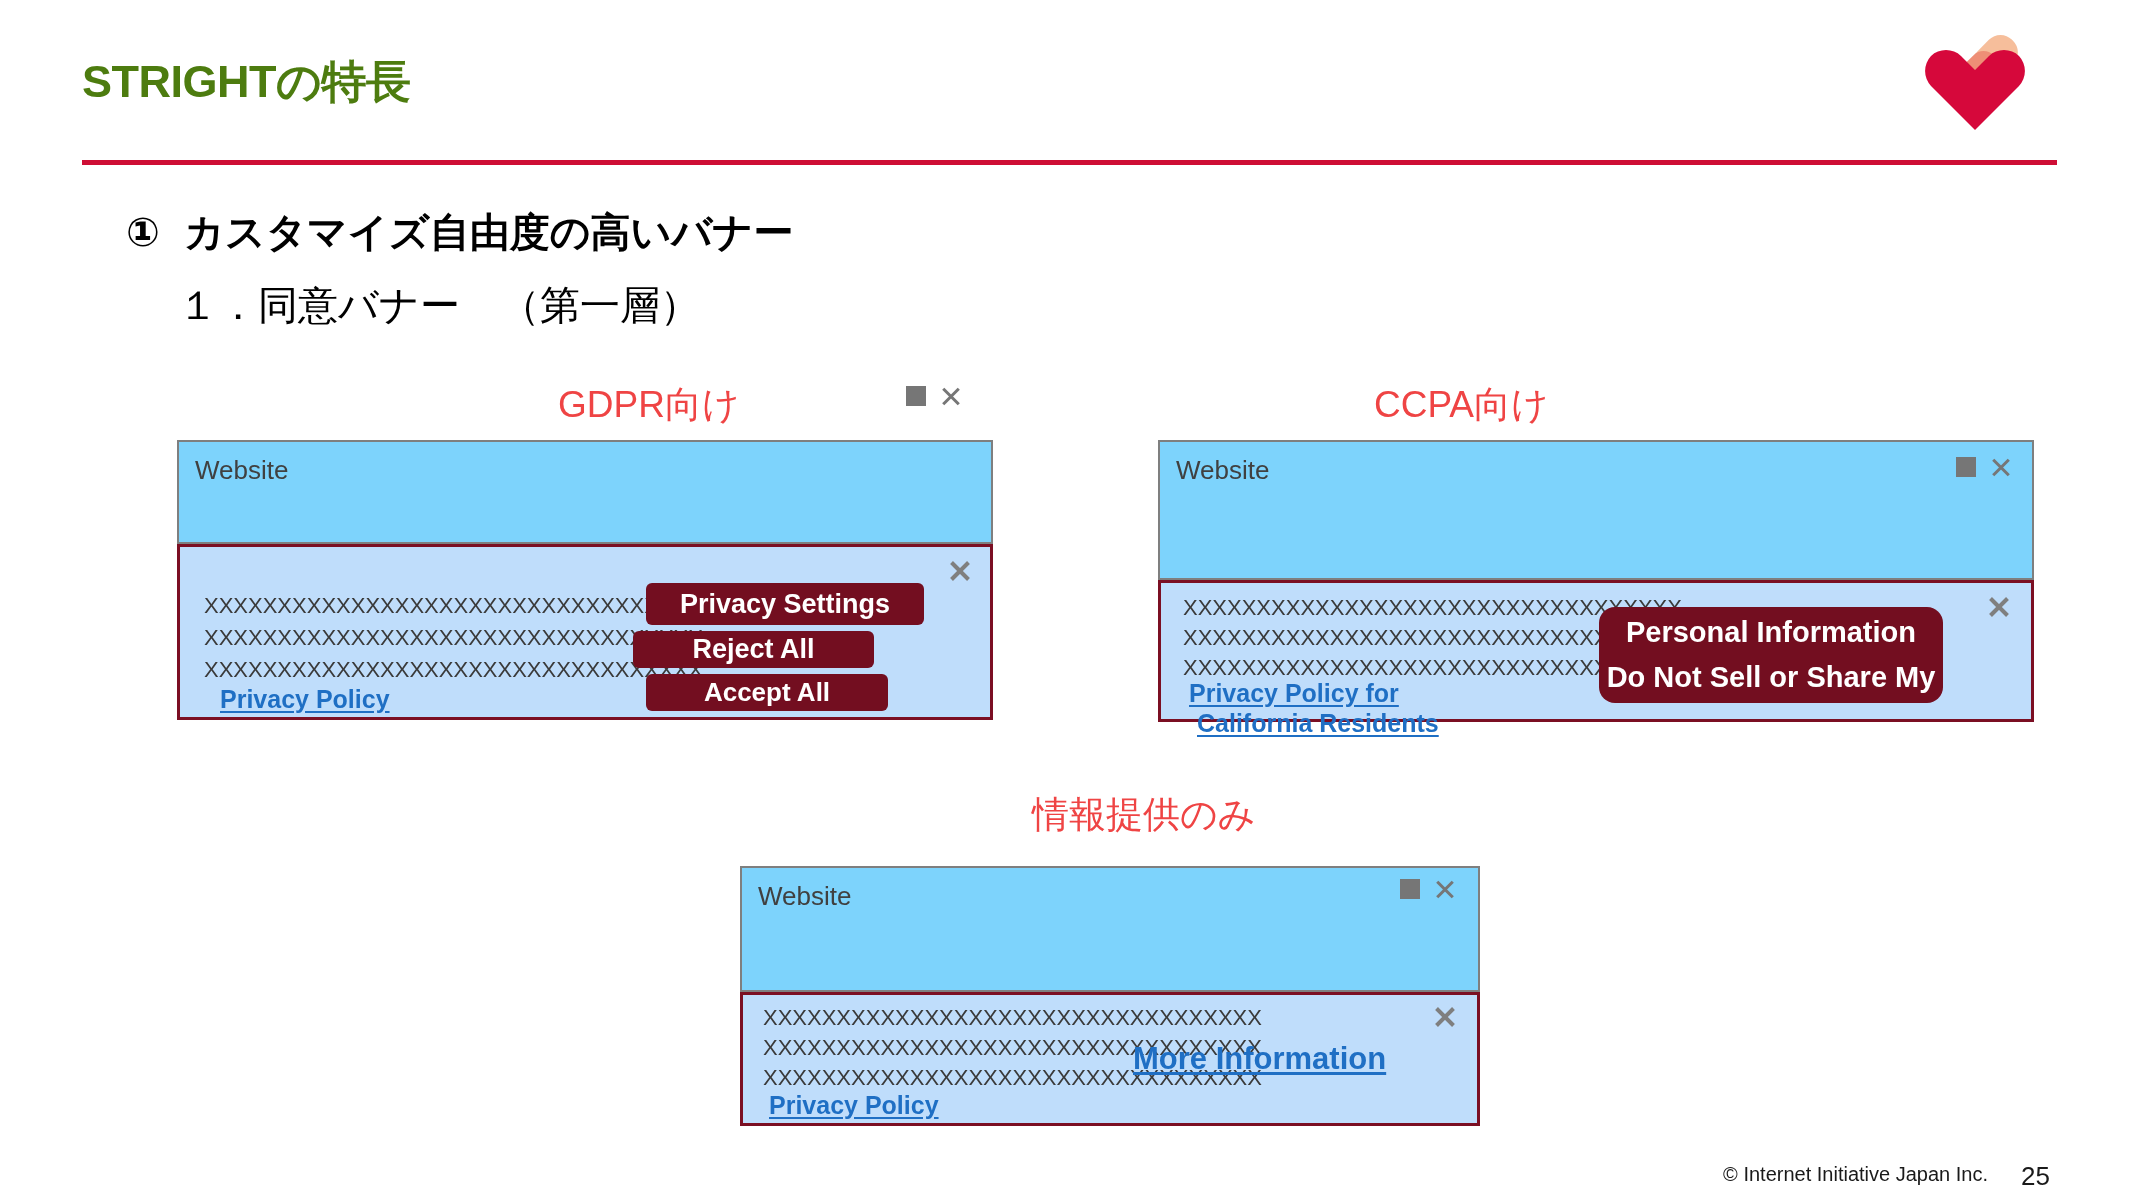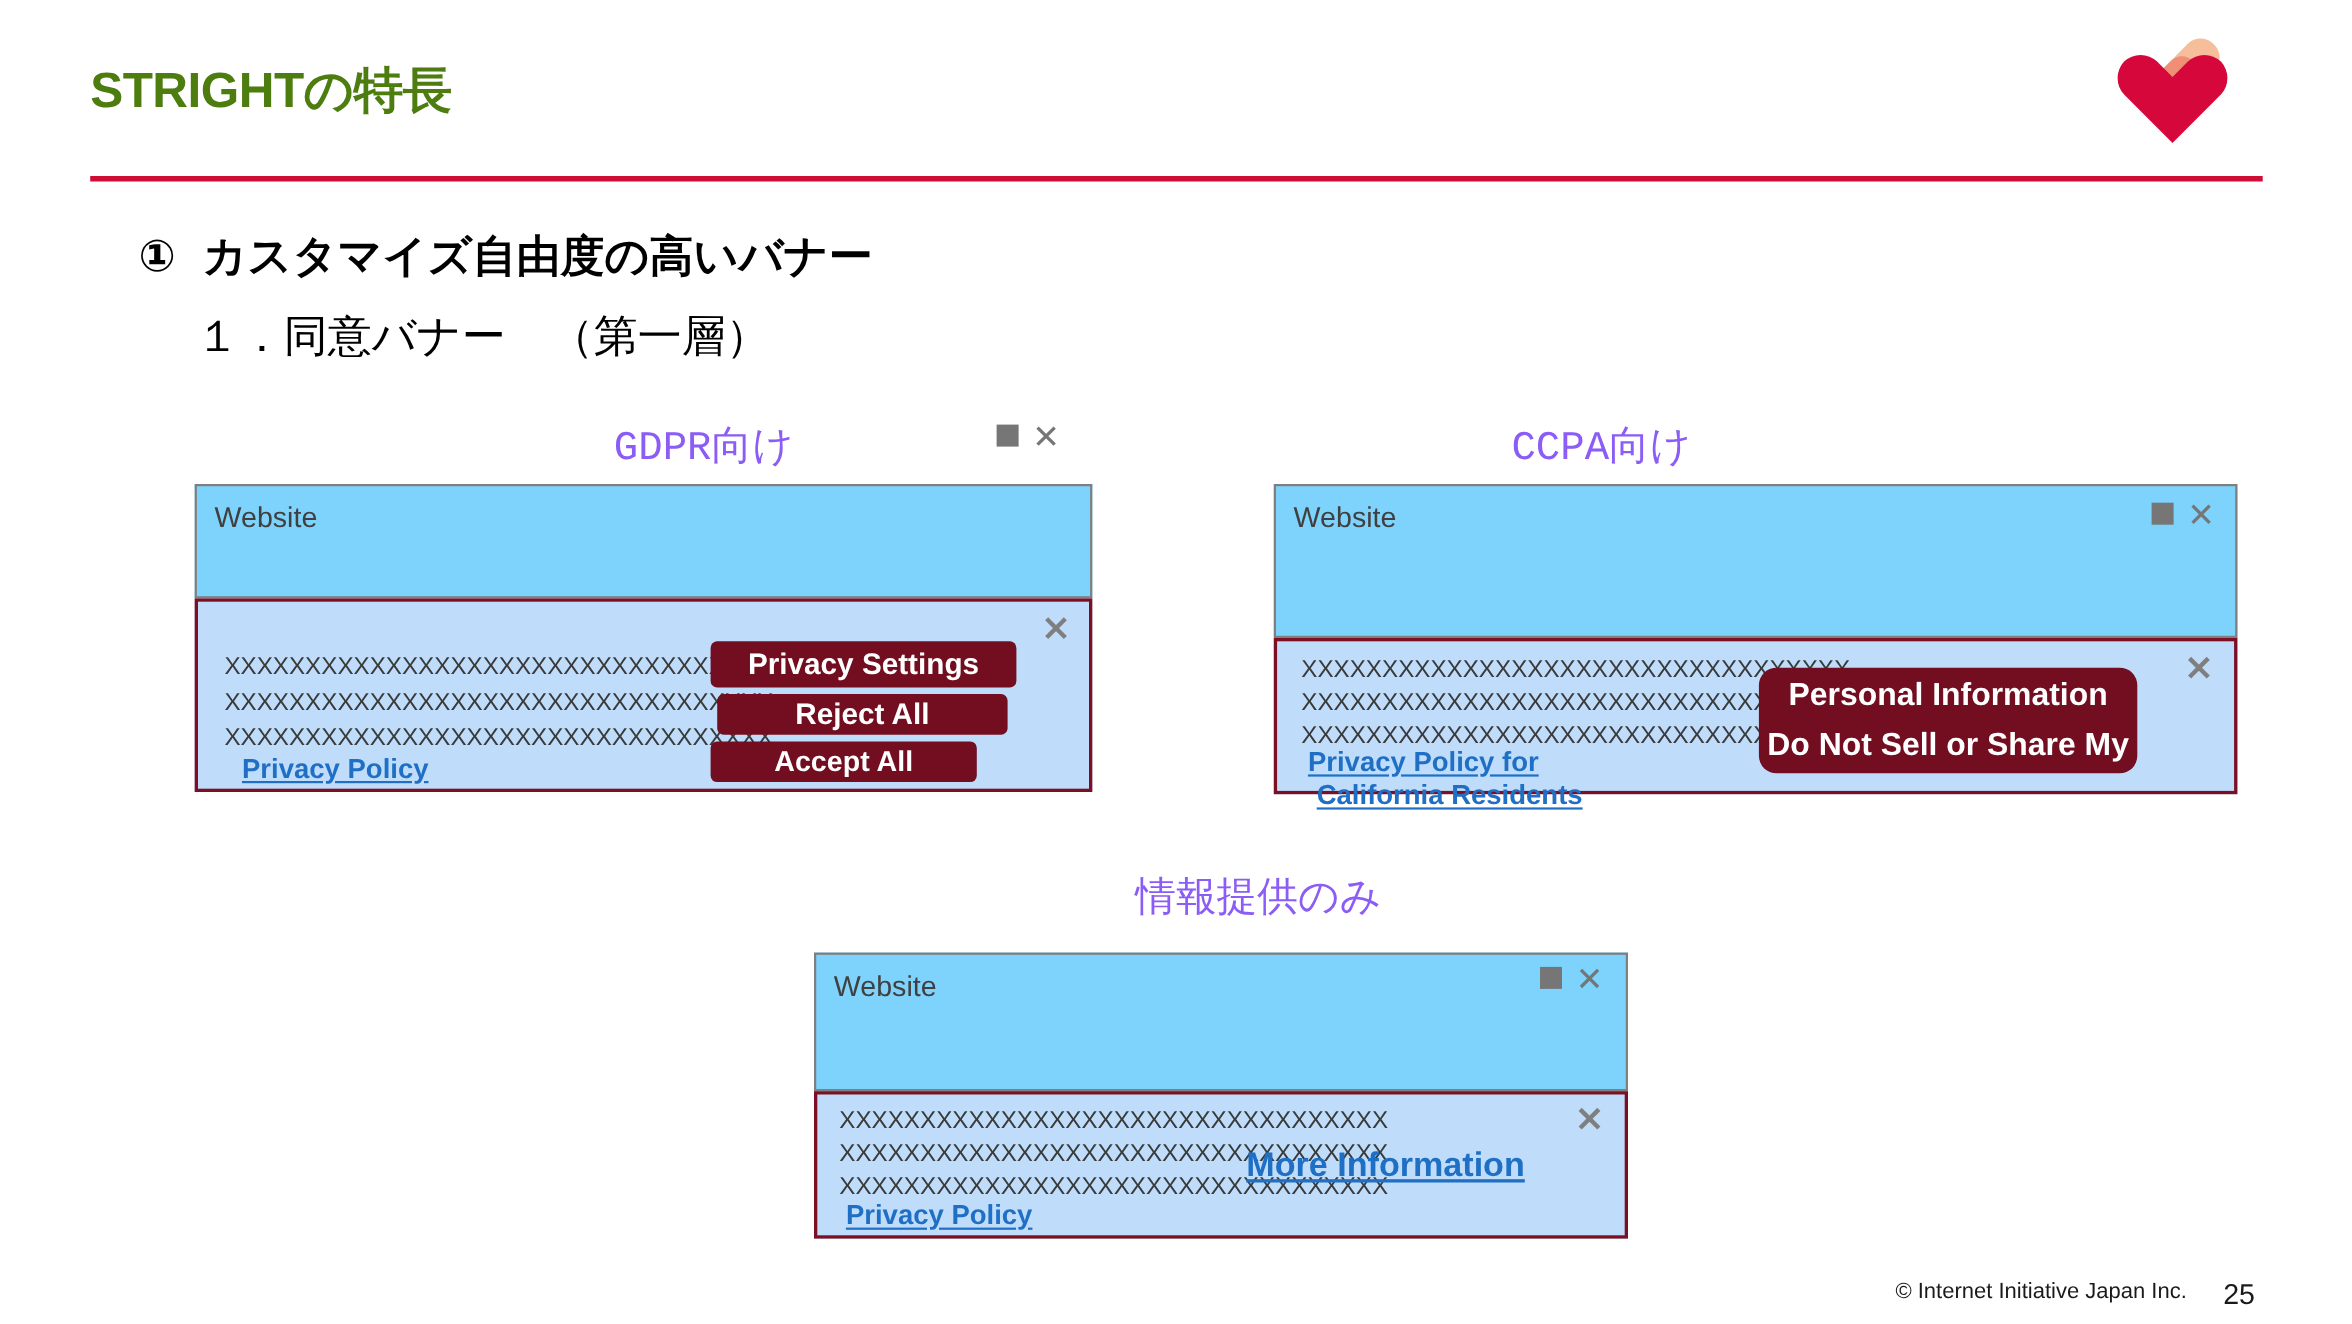--- a/index.html
+++ b/index.html
@@ -32,22 +32,22 @@
   }
   #section-heading .num{display:inline-block;width:58px;}
   #sub-heading{
     left:178px;top:278px;
     font-size:40px;color:#000000;white-space:nowrap;
     font-family:"DejaVu Sans",sans-serif;font-weight:400;
   }
 
   
   .card-label{
-    font-size:37px;color:#8b5cf6;white-space:nowrap;
-    font-family:Liberation Mono, monospace;
+    font-size:37px;color:#ef4444;white-space:nowrap;
+    font-family:Liberation Sans, sans-serif;
   }
   .browser{
     position:absolute;
     box-sizing:border-box;
     border:2px solid #7F7F7F;
     background:#7dd3fc;
   }
   .browser-head{
     position:relative;height:100%;box-sizing:border-box;
   }
@@ -143,21 +143,21 @@
 </div>
 
 <div class="consent" style="left:177px;top:544px;width:816px;height:176px;">
   <span class="consent-x" style="right:18px;top:12px;"></span>
   <div class="abs xline" style="left:24px;top:46px;">XXXXXXXXXXXXXXXXXXXXXXXXXXXXXXXXXX</div>
   <div class="abs xline" style="left:24px;top:78px;">XXXXXXXXXXXXXXXXXXXXXXXXXXXXXXXXXX</div>
   <div class="abs xline" style="left:24px;top:110px;">XXXXXXXXXXXXXXXXXXXXXXXXXXXXXXXXXX</div>
   <a class="abs plink" style="left:40px;top:138px;">Privacy Policy</a>
 
   <div class="btn" style="left:466px;top:36px;width:278px;height:42px;border-radius:6px;font-size:27px;">Privacy Settings</div>
-  <div class="btn" style="left:472px;top:84px;width:264px;height:37px;border-radius:6px;font-size:27px;">Reject All</div>
+  <div class="btn" style="left:453px;top:84px;width:241px;height:37px;border-radius:6px;font-size:27px;">Reject All</div>
   <div class="btn" style="left:466px;top:127px;width:242px;height:37px;border-radius:6px;font-size:26px;">Accept All</div>
 </div>
 
 <div class="abs card-label" style="left:1374px;top:380px;">CCPA向け</div>
 
 <div class="browser" style="left:1158px;top:440px;width:876px;height:140px;">
   <div class="browser-head">
     <span class="site-name">Website</span>
     <span class="win-ctrls" style="right:20px;top:14px;">
       <span class="win-sq"></span>

